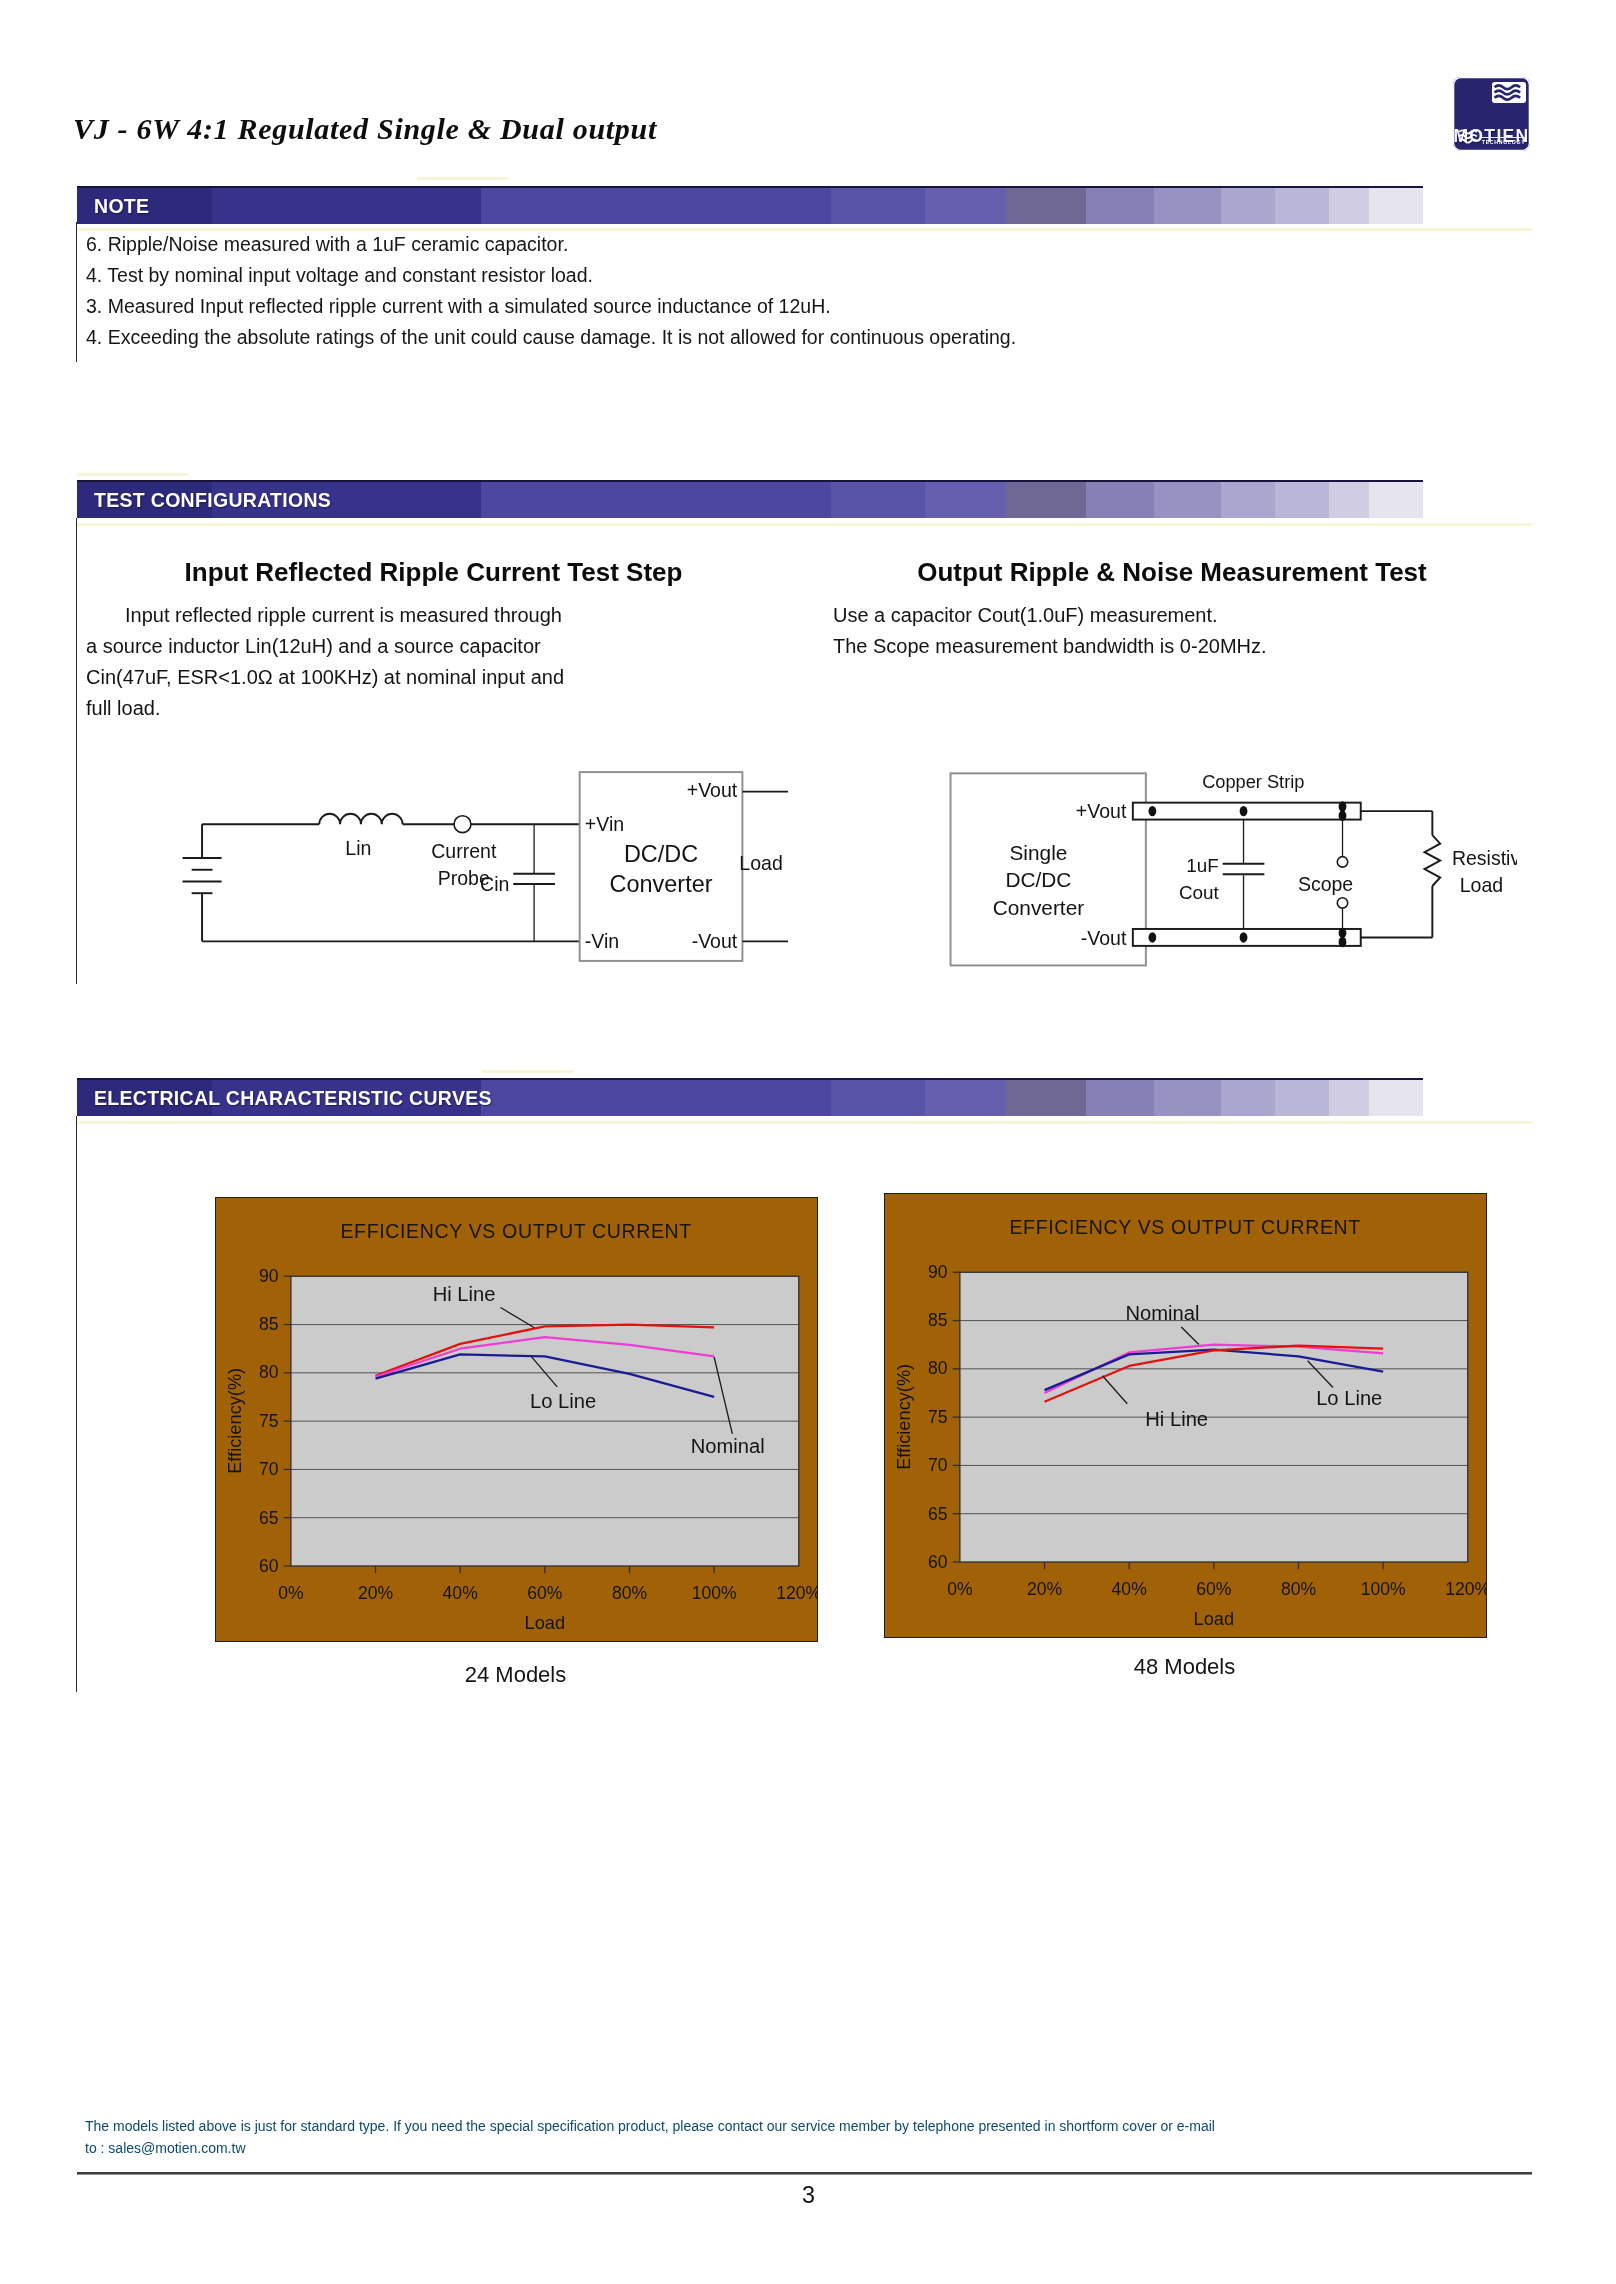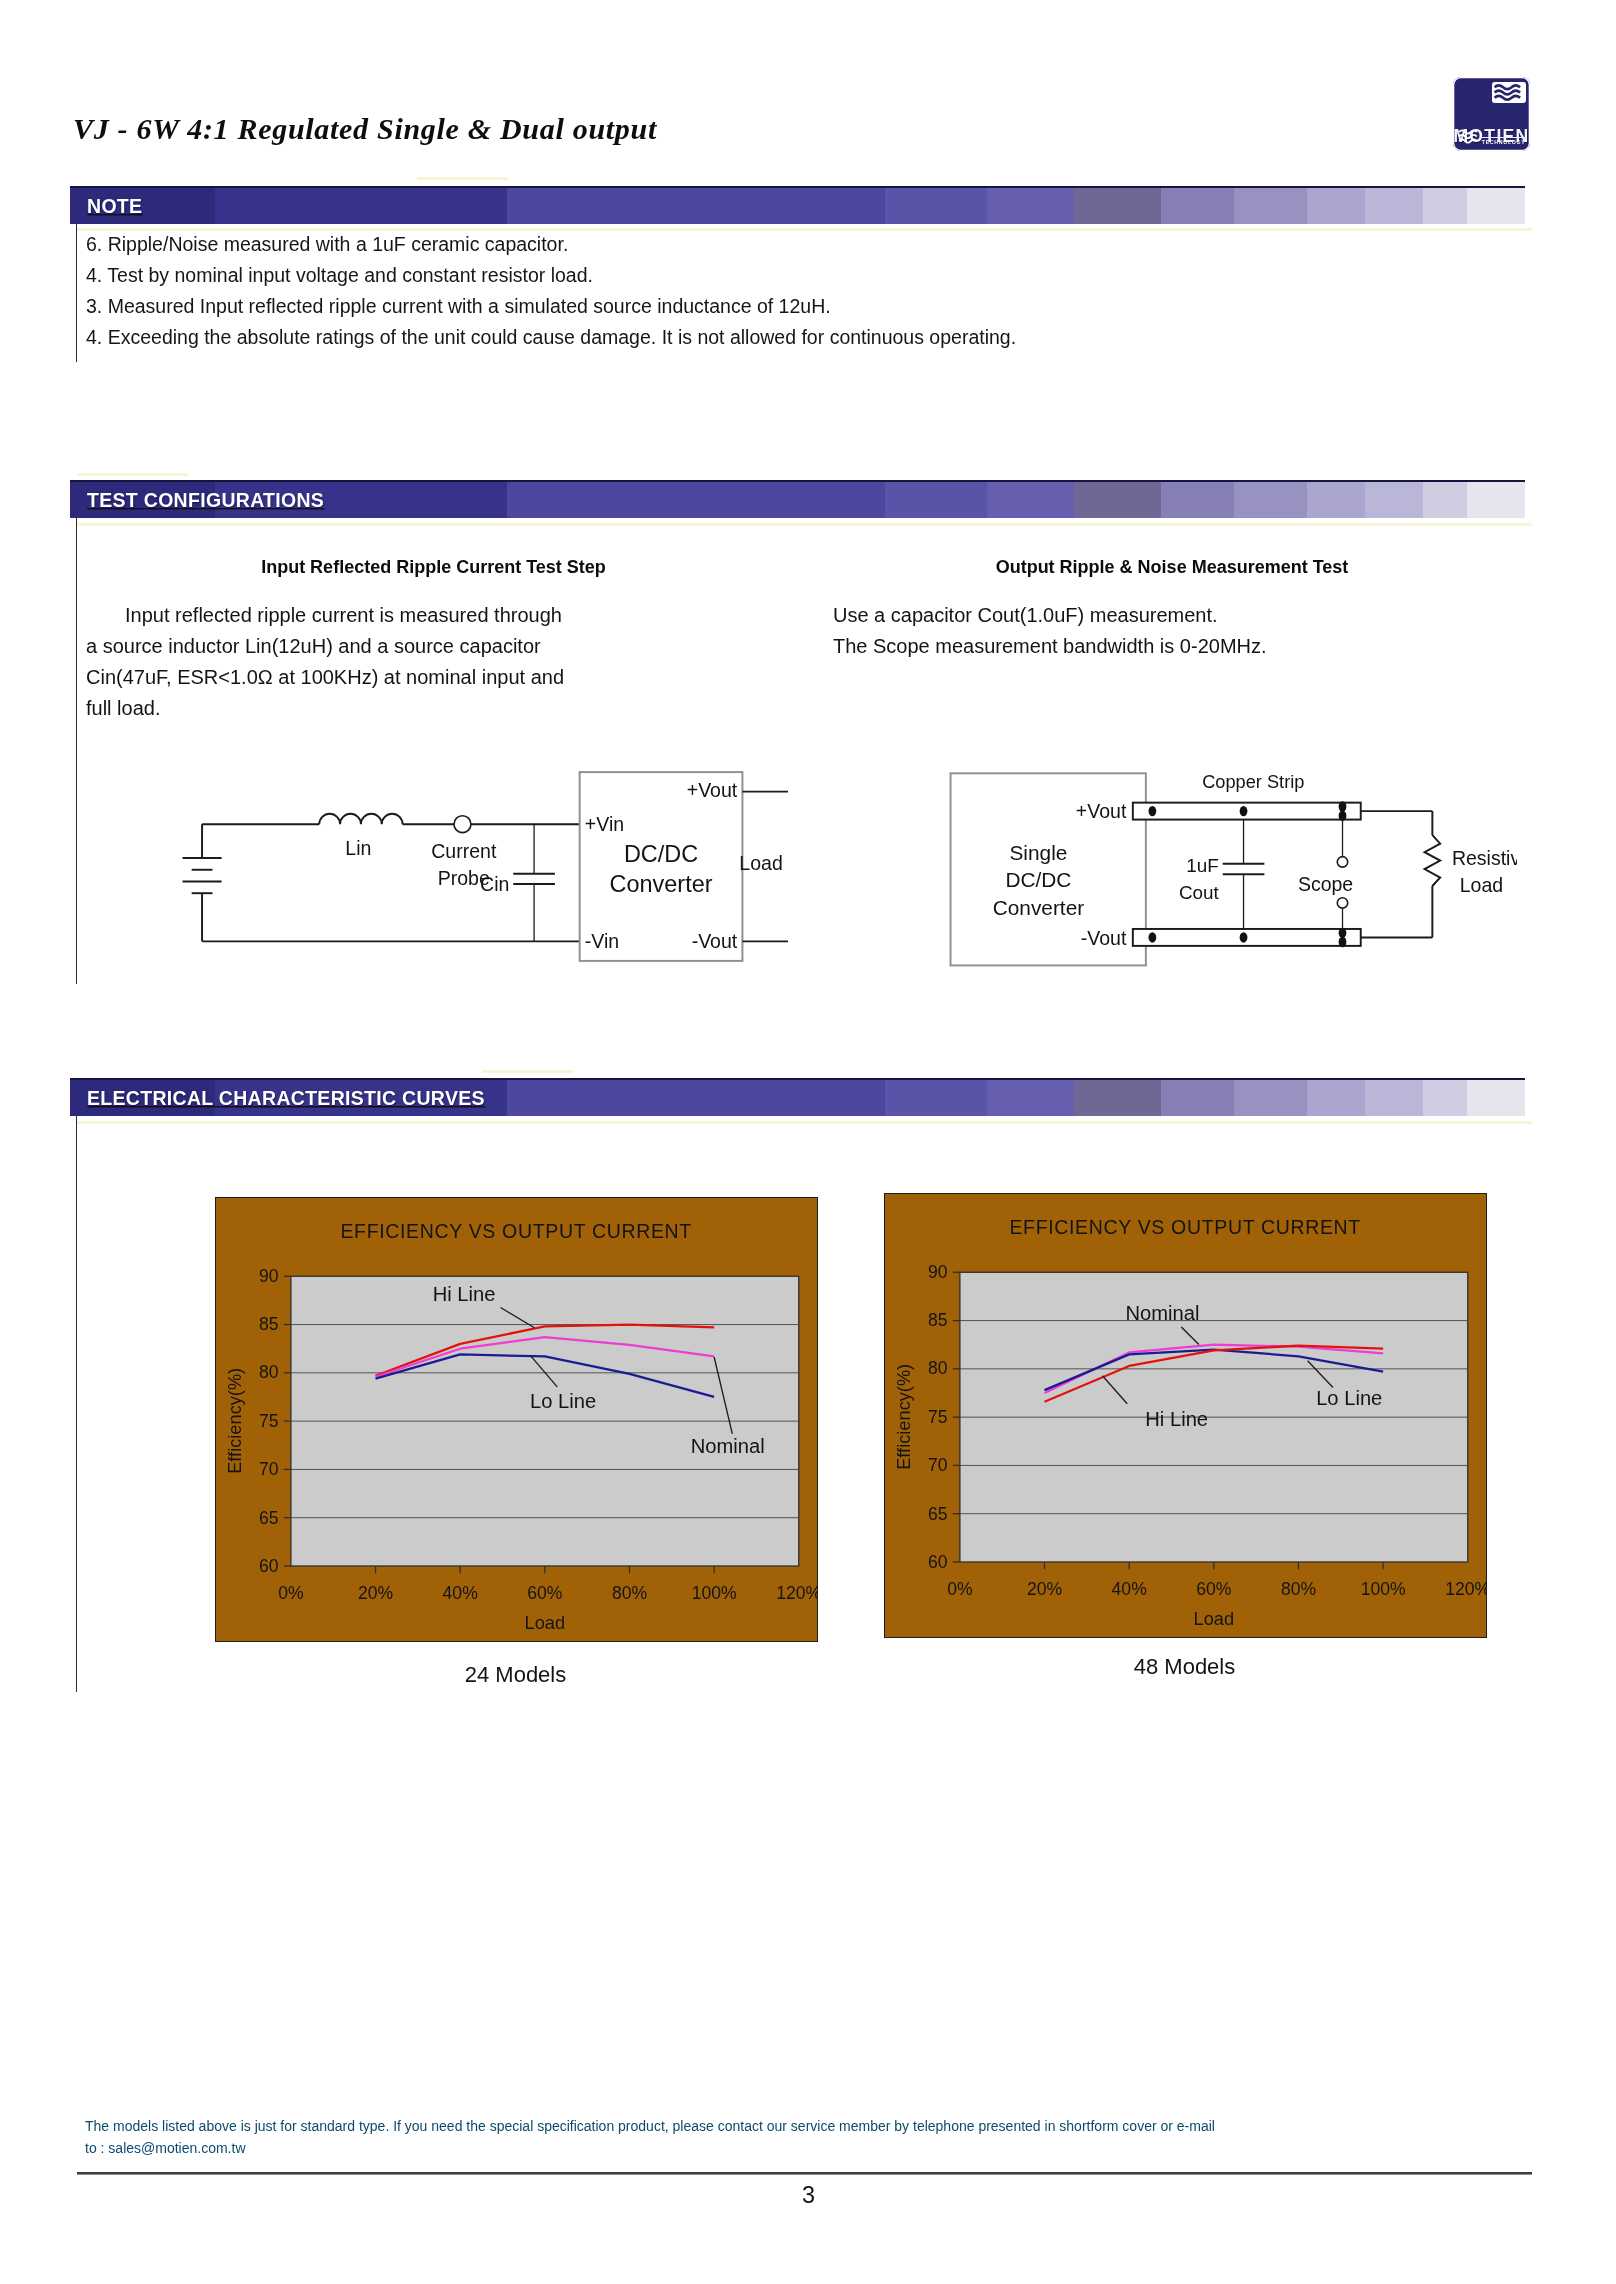--- a/index.html
+++ b/index.html
@@ -1,36 +1,36 @@
 <!DOCTYPE html>
 <html style="font-size:10.4px"><head>
 <meta charset="utf-8">
 <style>
   html,body{margin:0;padding:0;background:#ffffff;}
   .page{position:relative;width:1617px;height:2284px;background:#ffffff;
         font-family:"Liberation Sans",sans-serif;color:#111;overflow:hidden;}
   .abs{position:absolute;}
   .doc-title{font-family:"Liberation Serif",serif;font-style:italic;font-weight:bold;
              font-size:30px;color:#0d0d0d;letter-spacing:0.7px;}
-  .section-bar{height:36px;width:1455px;left:70px;
+  .section-bar{height:36px;width:1346px;left:77px;
       border-top:2px solid #17153f;
       background:linear-gradient(90deg,
         #2d297b 0%, #2d297b 10%, #37338a 10%, #37338a 30%,
         #4d47a0 30%, #4d47a0 56%, #5a54a8 56%, #5a54a8 63%,
         #665fb0 63%, #665fb0 69%, #6f6894 69%, #6f6894 75%,
         #8680b6 75%, #8680b6 80%, #9892c2 80%, #9892c2 85%,
         #aba6d0 85%, #aba6d0 89%, #bab6d8 89%, #bab6d8 93%,
-        #d0cde2 93%, #d0cde2 96%, #e6e5ee 96%, #e6e5ee 100%);text-decoration:underline;}
+        #d0cde2 93%, #d0cde2 96%, #e6e5ee 96%, #e6e5ee 100%);}
   .section-bar span{display:block;line-height:36px;padding-left:17px;color:#ffffff;
       font-weight:bold;font-size:19.5px;letter-spacing:0.3px;
       text-shadow:0.7px 0.7px 1.3px rgba(20,18,60,0.8);}
   .vline{width:1.3px;background:#2a2a2a;left:76px;}
   .cream{background:#f8f4d8;height:2.6px;}
   .notes{font-size:19.5px;line-height:31px;color:#161616;}
-  .col-title{font-weight:bold;font-size:18px;color:#0c0c0c;text-align:center;}
+  .col-title{font-weight:bold;font-size:26px;color:#0c0c0c;text-align:center;}
   .body-text{font-size:20px;line-height:31px;color:#141414;}
   .chart-box{width:601px;height:443px;border:1.3px solid #1d1d1d;background:#a16207;}
   .caption{font-size:22px;color:#141414;text-align:center;width:601px;}
   .footer-text{font-size:14px;line-height:21.5px;color:#0c4a6e;}
   .rule{height:2.6px;background:linear-gradient(180deg,#3c3c3c 0%,#3c3c3c 55%,#909090 55%,#909090 100%);}
   .pagenum{font-size:23.4px;color:#111;text-align:center;width:100%;}
   .logo{width:77px;height:74px;background:#28256f;border-radius:7.8px;
         box-shadow:0 0 0 1.3px #ffffff inset;}
   .logo .brand{position:absolute;left:0;top:25px;width:100%;text-align:center;color:#f4f3fb;
         font-weight:bold;font-size:17.6px;letter-spacing:1.3px;text-shadow:0.7px 0.7px 0.7px #141246;margin-top:24px;}

